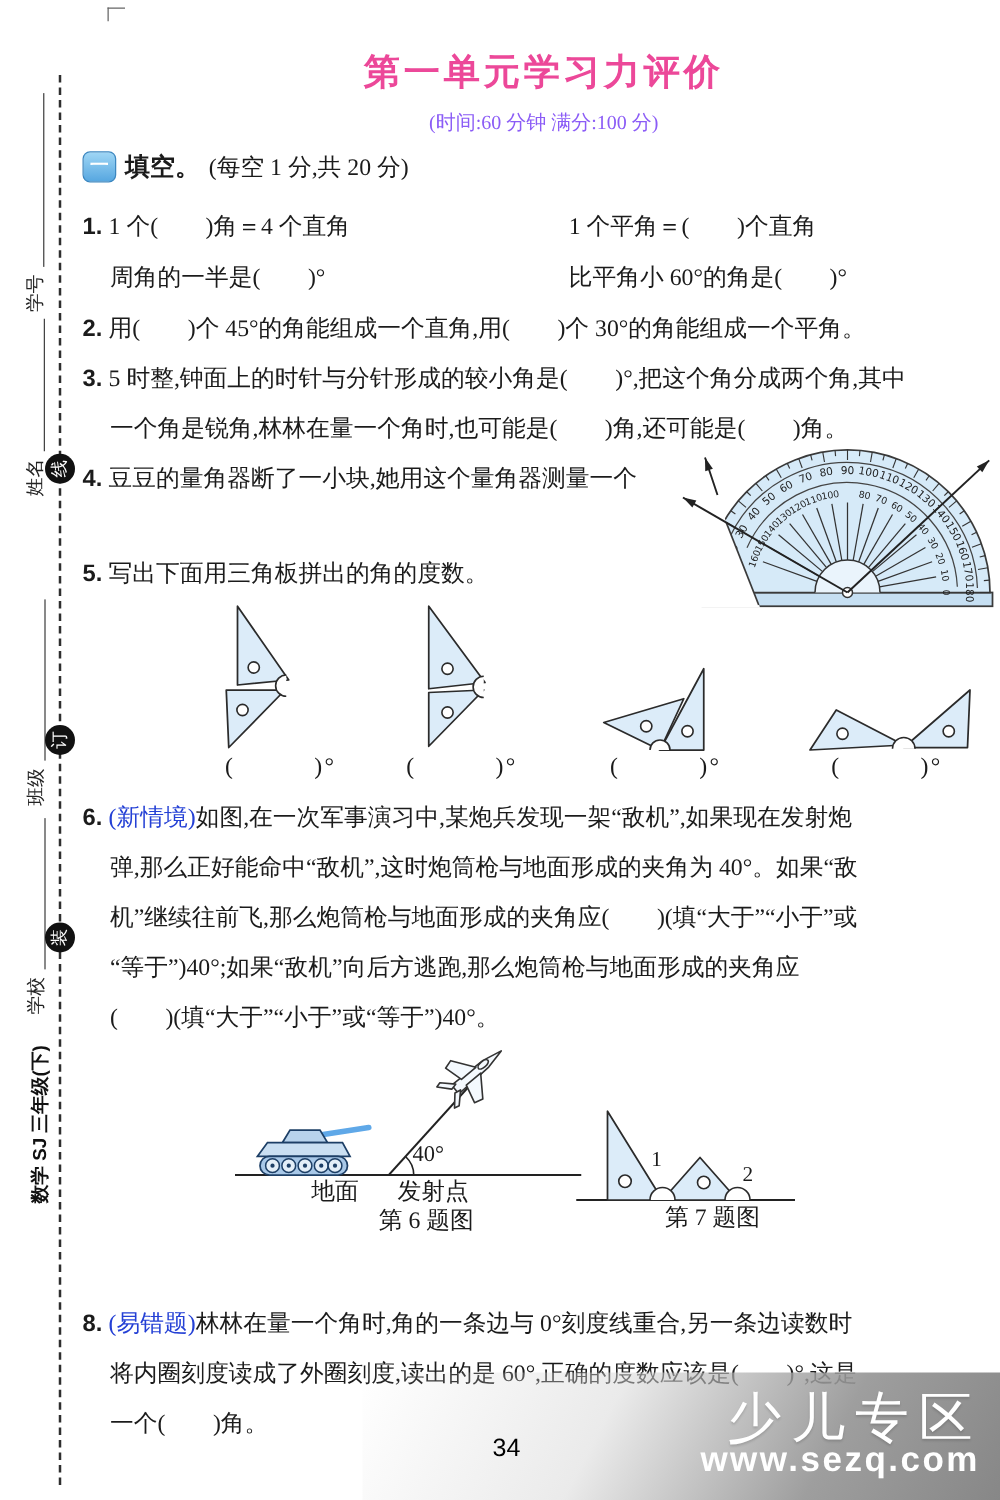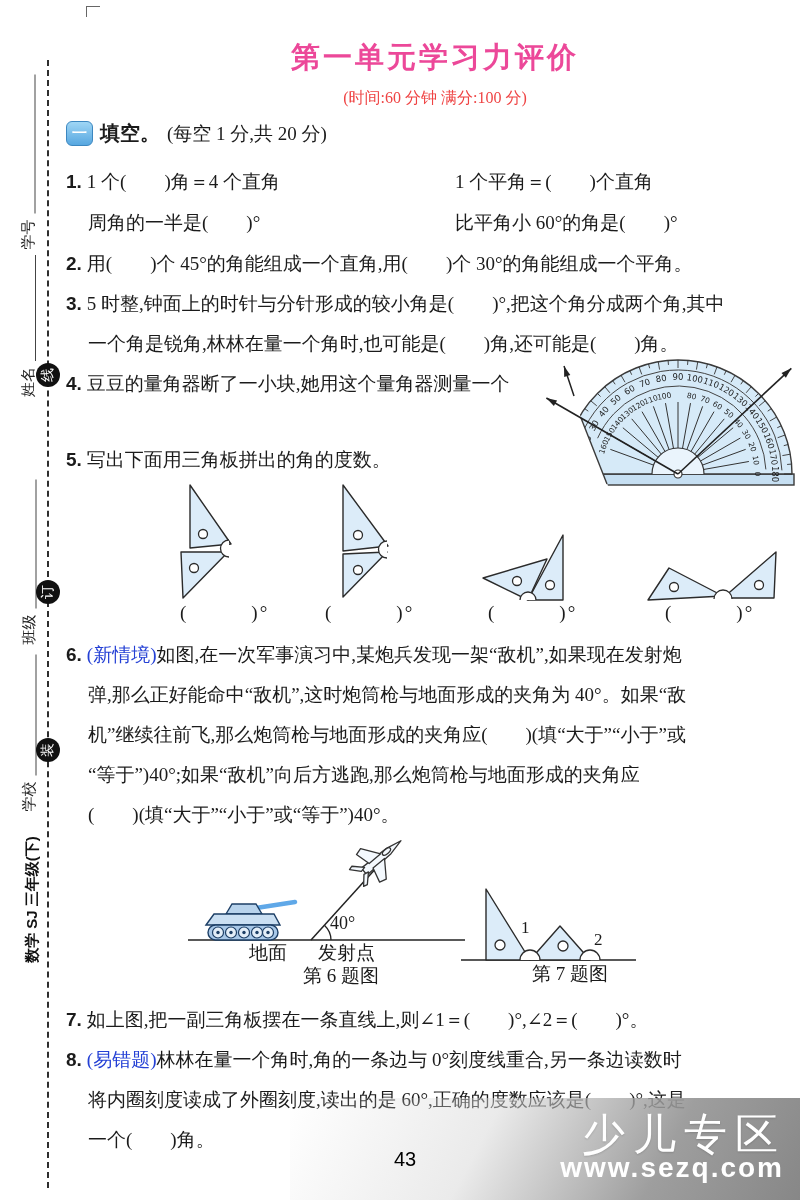--- a/index.html
+++ b/index.html
@@ -4,21 +4,21 @@
 <style>
   html,body{margin:0;padding:0;background:#fff;}
   .page{position:relative;width:800px;height:1200px;background:#ffffff;overflow:hidden;
         font-family:"Liberation Serif","DejaVu Serif",serif;color:#1b1b1b;}
   .ln{position:absolute;white-space:nowrap;font-size:19px;line-height:24px;color:#1b1b1b;}
   .qno{font-family:"Liberation Sans","DejaVu Sans",sans-serif;font-weight:bold;margin-right:5px;}
   .tag{color:#2440d5;}
   .title{position:absolute;left:90px;width:690px;top:38px;text-align:center;
          font-family:"Liberation Sans","DejaVu Sans",sans-serif;font-weight:bold;
          font-size:29px;letter-spacing:3px;color:#ec4899;}
-  .subtitle{position:absolute;left:90px;width:690px;top:88px;text-align:center;font-size:16px;color:#ef4444;}
+  .subtitle{position:absolute;left:90px;width:690px;top:88px;text-align:center;font-size:16px;color:#8b5cf6;}
   .section-row{position:absolute;left:66px;top:120px;display:flex;align-items:center;gap:7px;}
   .sec-icon{width:25px;height:23px;border-radius:6px;border:1px solid #3c87c0;
             background:linear-gradient(#9fd6f5,#57a7e0);color:#fff;font-weight:bold;
             text-align:center;line-height:22px;font-size:15px;font-family:"Liberation Sans",sans-serif;}
   .sec-title{font-weight:bold;font-size:20px;font-family:"Liberation Sans","DejaVu Sans",sans-serif;}
   .sec-note{font-size:19px;}
   
   .vfield{position:absolute;display:flex;align-items:center;justify-content:flex-end;
           transform:rotate(-90deg);font-size:15px;color:#222;height:22px;}
   .vfield .wline{display:inline-block;border-bottom:1.5px solid #444;height:14px;flex:1;margin-left:6px;}
@@ -287,23 +287,22 @@
     <polygon class="tri" points="77,98 107,64 137,98"></polygon>
     <path class="dome" d="M 67,98 A 10 10 0 0 1 87,98"></path>
     <path class="dome" d="M 127,98 A 10 10 0 0 1 147,98"></path>
     <circle class="hole" cx="47" cy="83" r="5"></circle>
       <circle class="hole" cx="110" cy="84" r="5"></circle>
   </svg>
   <div class="figlabel" style="left:521px;top:918px;">1</div>
   <div class="figlabel" style="left:594px;top:930px;">2</div>
   <div class="figcap" style="left:496px;top:961px;">第 7 题图</div>
 
-  <div class="ln" style="left:66px;top:1008px;"><b class="qno">7.</b><span>如上图,把一副三角板摆在一条直线上,则∠1＝(　　)°,∠2＝(　　)°。</span></div>
   <div class="ln" style="left:66px;top:1048px;"><b class="qno">8.</b><span class="tag">(易错题)</span><span>林林在量一个角时,角的一条边与 0°刻度线重合,另一条边读数时</span></div>
   <div class="ln" style="left:88px;top:1088px;">将内圈刻度读成了外圈刻度,读出的是 60°,正确的度数应该是(　　)°,这是</div>
   <div class="ln" style="left:88px;top:1128px;">一个(　　)角。</div>
 
   <div class="grad"></div>
-  <div class="pagenum">43</div>
+  <div class="pagenum">34</div>
   <div class="wm1">少儿专区</div>
   <div class="wm2">www.sezq.com</div>
 
 </div>
 
 </body></html>

